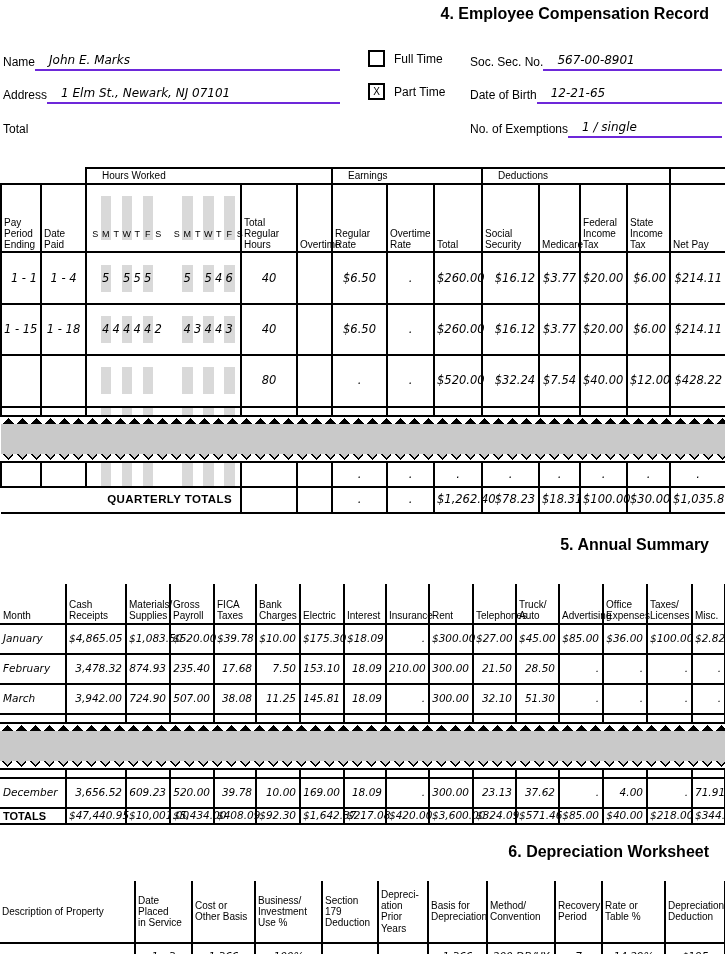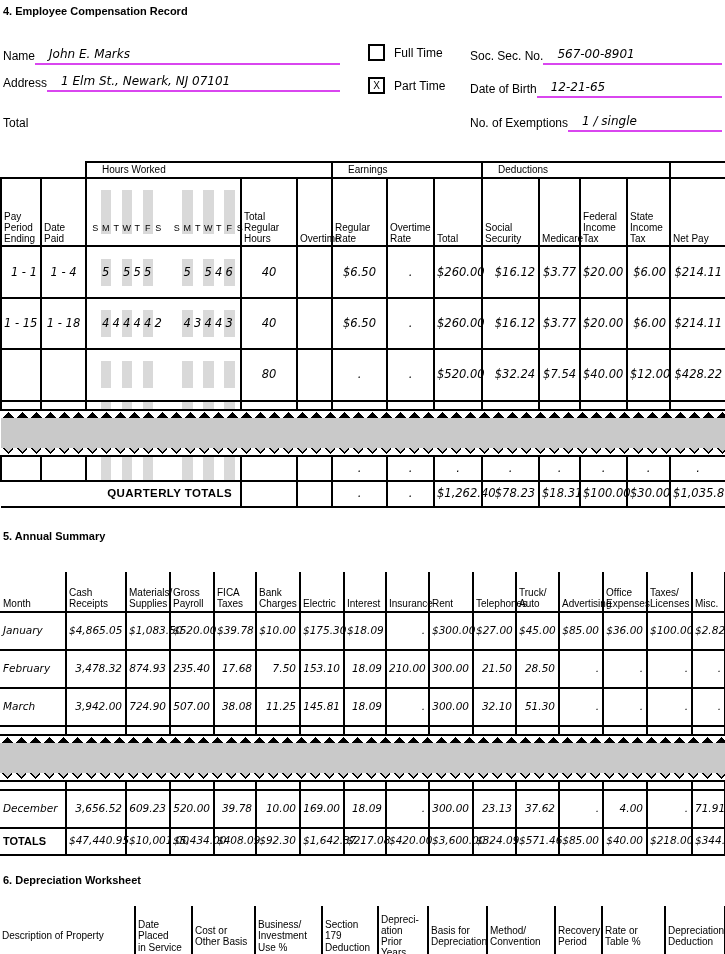--- a/index.html
+++ b/index.html
@@ -1,29 +1,29 @@
 <!DOCTYPE html>
 <html><head>
 <meta charset="utf-8">
 <style>
   html,body{margin:0;padding:0;background:#fff;color:#000;}
   body{width:725px;height:954px;font-family:"Liberation Sans",sans-serif;overflow:hidden;}
-  .sec-title{font-weight:bold;font-size:11px;margin:0 0 0 3px;font-family:"Liberation Sans",sans-serif;}
+  .sec-title{font-weight:bold;font-size:16px;margin:0 16px 0 3px;font-family:"Liberation Sans",sans-serif;text-align:right;}
   #title4{padding-top:5px;}
   .hw{font-family:"DejaVu Sans",sans-serif;font-style:italic;}
 
   
   .form4{position:relative;height:104px;margin-top:24px;}
   .fcol{position:absolute;top:0;}
   .f-left{left:3px;width:337px;}
   .f-mid{left:368px;width:95px;top:3px;}
   .f-right{left:470px;width:252px;}
   .field{position:absolute;left:0;right:0;display:flex;align-items:flex-end;height:24px;}
   .f-label{font-size:12px;padding-bottom:2px;white-space:nowrap;}
-  .f-line{flex:1;border-bottom:2px solid #d946ef;padding:0 0 2px 14px;font-size:12px;white-space:nowrap;}
+  .f-line{flex:1;border-bottom:2px solid #6d28d9;padding:0 0 2px 14px;font-size:12px;white-space:nowrap;}
   .cb-row{position:absolute;display:flex;align-items:center;gap:9px;font-size:12px;}
   .cb{width:13px;height:13px;border:2px solid #000;display:flex;align-items:center;justify-content:center;font-size:10px;line-height:1;}
 
   
   table{border-collapse:collapse;table-layout:fixed;width:725px;}
   td,th{border:2px solid #000;padding:1px 2px;font-weight:normal;text-align:left;
         vertical-align:bottom;font-size:10px;line-height:1.12;white-space:pre-line;overflow:visible;}
   td.hw{font-size:11.5px;vertical-align:middle;white-space:nowrap;}
   .num{text-align:right;padding-right:3px;}
   .ctr{text-align:center;}
@@ -62,23 +62,23 @@
     background-size:14px 6px;background-position:0 0,0 2px;background-repeat:repeat-x;}
   .tear::after{content:"";position:absolute;left:0;right:0;bottom:-6px;height:6px;
     background-image:conic-gradient(from -45deg at 50% 100%,#c9c9c9 0 90deg,transparent 90deg),
                      conic-gradient(from -45deg at 50% 100%,#000 0 90deg,transparent 90deg);
     background-size:14px 6px;background-position:0 -2px,0 0;background-repeat:repeat-x;}
 
   
   #title5{margin-top:22px;}
   .t5{margin-top:30px;}
   .t5 thead tr{height:40px;}
-  .t5 tr.drow5{height:38px;margin-top:12px;}
+  .t5 tr.drow5{height:30px;margin-top:12px;}
   .t5 tr.sliver td{height:7px;padding:0;}
-  .t5 tr.totrow{height:27px;}
+  .t5 tr.totrow{height:16px;}
   .t5 td.hw{font-size:10.5px;}
   .mo{border-left:none;padding-left:3px;}
   .tot-label{font-weight:bold;font-size:11px;vertical-align:middle;}
 
   
   #title6{margin-top:18px;}
   .t6{margin-top:20px;}
   .t6 thead tr{height:62px;}
   .t6 tr.drow6{height:28px;}
   .t6 td.hw{font-size:10.5px;}
@@ -88,21 +88,21 @@
 <body>
 
 <div class="sec-title" id="title4">4. Employee Compensation Record</div>
 
 <div class="form4">
   <div class="fcol f-left">
     <div class="field" style="top:0;">
       <span class="f-label">Name</span>
       <span class="f-line hw">John E. Marks</span>
     </div>
-    <div class="field" style="top:27px;">
+    <div class="field" style="top:33px;">
       <span class="f-label">Address</span>
       <span class="f-line hw">1 Elm St., Newark, NJ 07101</span>
     </div>
     <div class="field" style="top:67px;">
       <span class="f-label">Total</span>
     </div>
   </div>
   <div class="fcol f-mid">
     <div class="cb-row" style="top:0;">
       <span class="cb"></span>

